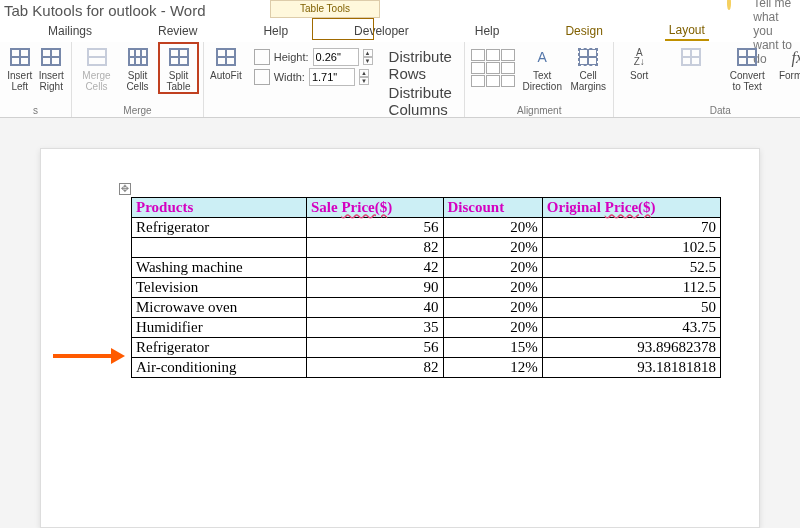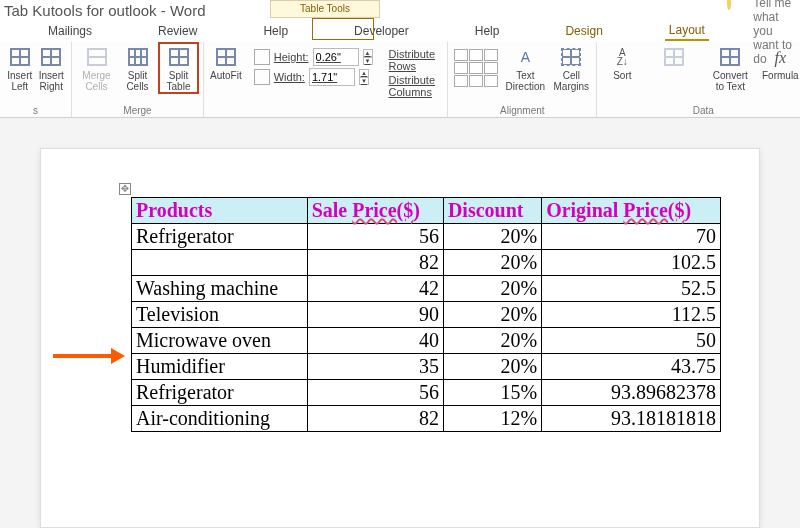--- a/index.html
+++ b/index.html
@@ -17,33 +17,33 @@
   .group-body { display: flex; gap: 4px; align-items: flex-start; }
   .group-label { text-align: center; font-size: 10px; color: #777; padding-bottom: 1px; }
   .rbtn { display: flex; flex-direction: column; align-items: center; width: 38px; font-size: 10px; color: #444; line-height: 11px; text-align: center; padding-top: 2px; cursor: pointer; }
   .rbtn.disabled { color: #b0b0b0; }
   .rbtn .ico { width: 22px; height: 22px; margin-bottom: 2px; display: flex; align-items: center; justify-content: center; }
   .grid-ico { width: 20px; height: 18px; border: 1px solid #78a; display: grid; grid-template-columns: 1fr 1fr; grid-template-rows: 1fr 1fr; }
   .grid-ico div { border: 0.5px solid #78a; }
   .grid-ico.merge { grid-template-columns: 1fr; }
   .grid-ico.splitc { grid-template-columns: 1fr 1fr 1fr; }
   .rbtn.highlight { outline: 2px solid #c04020; outline-offset: 0; }
-  .cellsize-body { display: flex; flex-direction: column; gap: 2px; font-size: 11px; color: #444; padding-top: 4px; text-decoration: underline; }
+  .cellsize-body { display: flex; flex-direction: column; gap: 2px; font-size: 11px; color: #444; padding-top: 4px; }
   .szrow { display: flex; align-items: center; gap: 4px; }
   .szrow .szico { width: 16px; height: 16px; border: 1px solid #aaa; }
   .szrow input { width: 46px; height: 18px; font-size: 11px; border: 1px solid #bbb; padding-left: 2px; background: #fff; }
-  .distbtn { display: flex; align-items: center; gap: 4px; font-size: 11px; color: #444; cursor: pointer; }
+  .distbtn { display: flex; align-items: center; gap: 4px; font-size: 15px; color: #444; cursor: pointer; }
   .align-grid { display: grid; grid-template-columns: repeat(3, 14px); grid-template-rows: repeat(3, 12px); gap: 1px; }
   .align-grid div { border: 1px solid #aaa; background: #fff; cursor: pointer; }
   .formula-ico { font-family: "Cambria Math", serif; font-style: italic; font-size: 16px; color: #555; }
   .az-ico { font-size: 10px; color: #555; line-height: 9px; }
   .page-area { position: relative; background: #f4f4f4; height: 410px; padding: 30px 40px 10px 40px; }
   .paper { background: #fff; border: 1px solid #ddd; box-shadow: 0 2px 6px rgba(0,0,0,0.1); height: 380px; padding: 48px 18px 10px 90px; position: relative; }
   .tbl-anchor { position: absolute; top: 34px; left: 78px; width: 12px; height: 12px; border: 1px solid #888; font-size: 10px; text-align: center; line-height: 10px; color: #888; cursor: move; -webkit-user-select: none; user-select: none; }
-  table.doc { border-collapse: collapse; width: 590px; font-family: "Times New Roman", serif; font-size: 20px; }
+  table.doc { border-collapse: collapse; width: 590px; font-family: "Times New Roman", serif; font-size: 15px; }
   table.doc th, table.doc td { border: 1px solid #000; padding: 1px 4px; vertical-align: bottom; }
   table.doc th { background: #cceff5; color: #d400c0; font-weight: bold; text-align: left; }
   table.doc th .u { text-decoration: underline wavy #d47; }
   table.doc td.num { text-align: right; }
   .callout { position: absolute; top: 122px; left: 90px; width: 196px; height: 48px; background: #5aaee0; color: #fff; border-radius: 8px; font-family: "Segoe UI", sans-serif; font-size: 14px; line-height: 18px; padding: 6px 10px; box-shadow: 0 1px 3px rgba(0,0,0,0.2); }
   .callout:after { content: ""; position: absolute; bottom: -10px; left: 70px; border: 8px solid transparent; border-top-color: #5aaee0; }
   .arrow { position: absolute; top: 200px; left: 12px; width: 72px; height: 14px; }
   .arrow .shaft { position: absolute; top: 5px; left: 0; width: 58px; height: 4px; background: #ff5a00; }
   .arrow .head { position: absolute; right: 0; top: -1px; width: 0; height: 0; border-left: 14px solid #ff5a00; border-top: 8px solid transparent; border-bottom: 8px solid transparent; }
   .spin { display:flex; flex-direction:column; }

